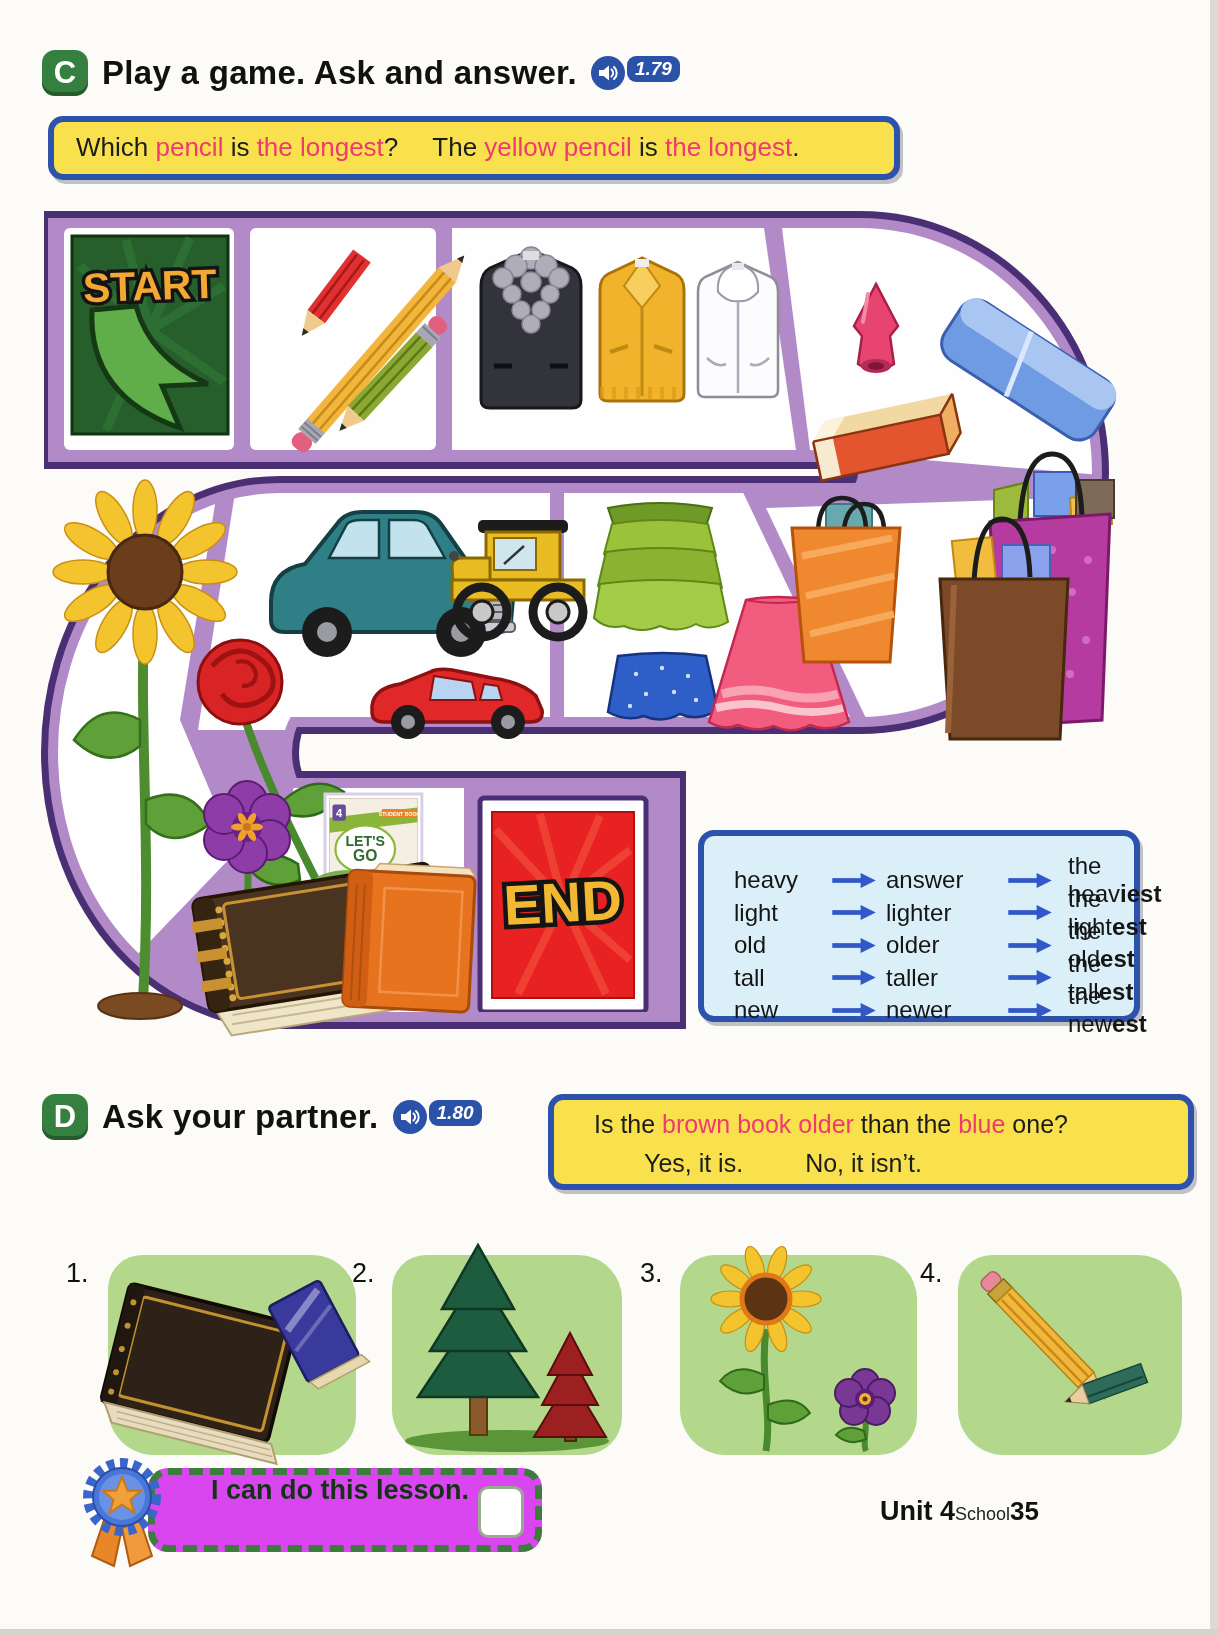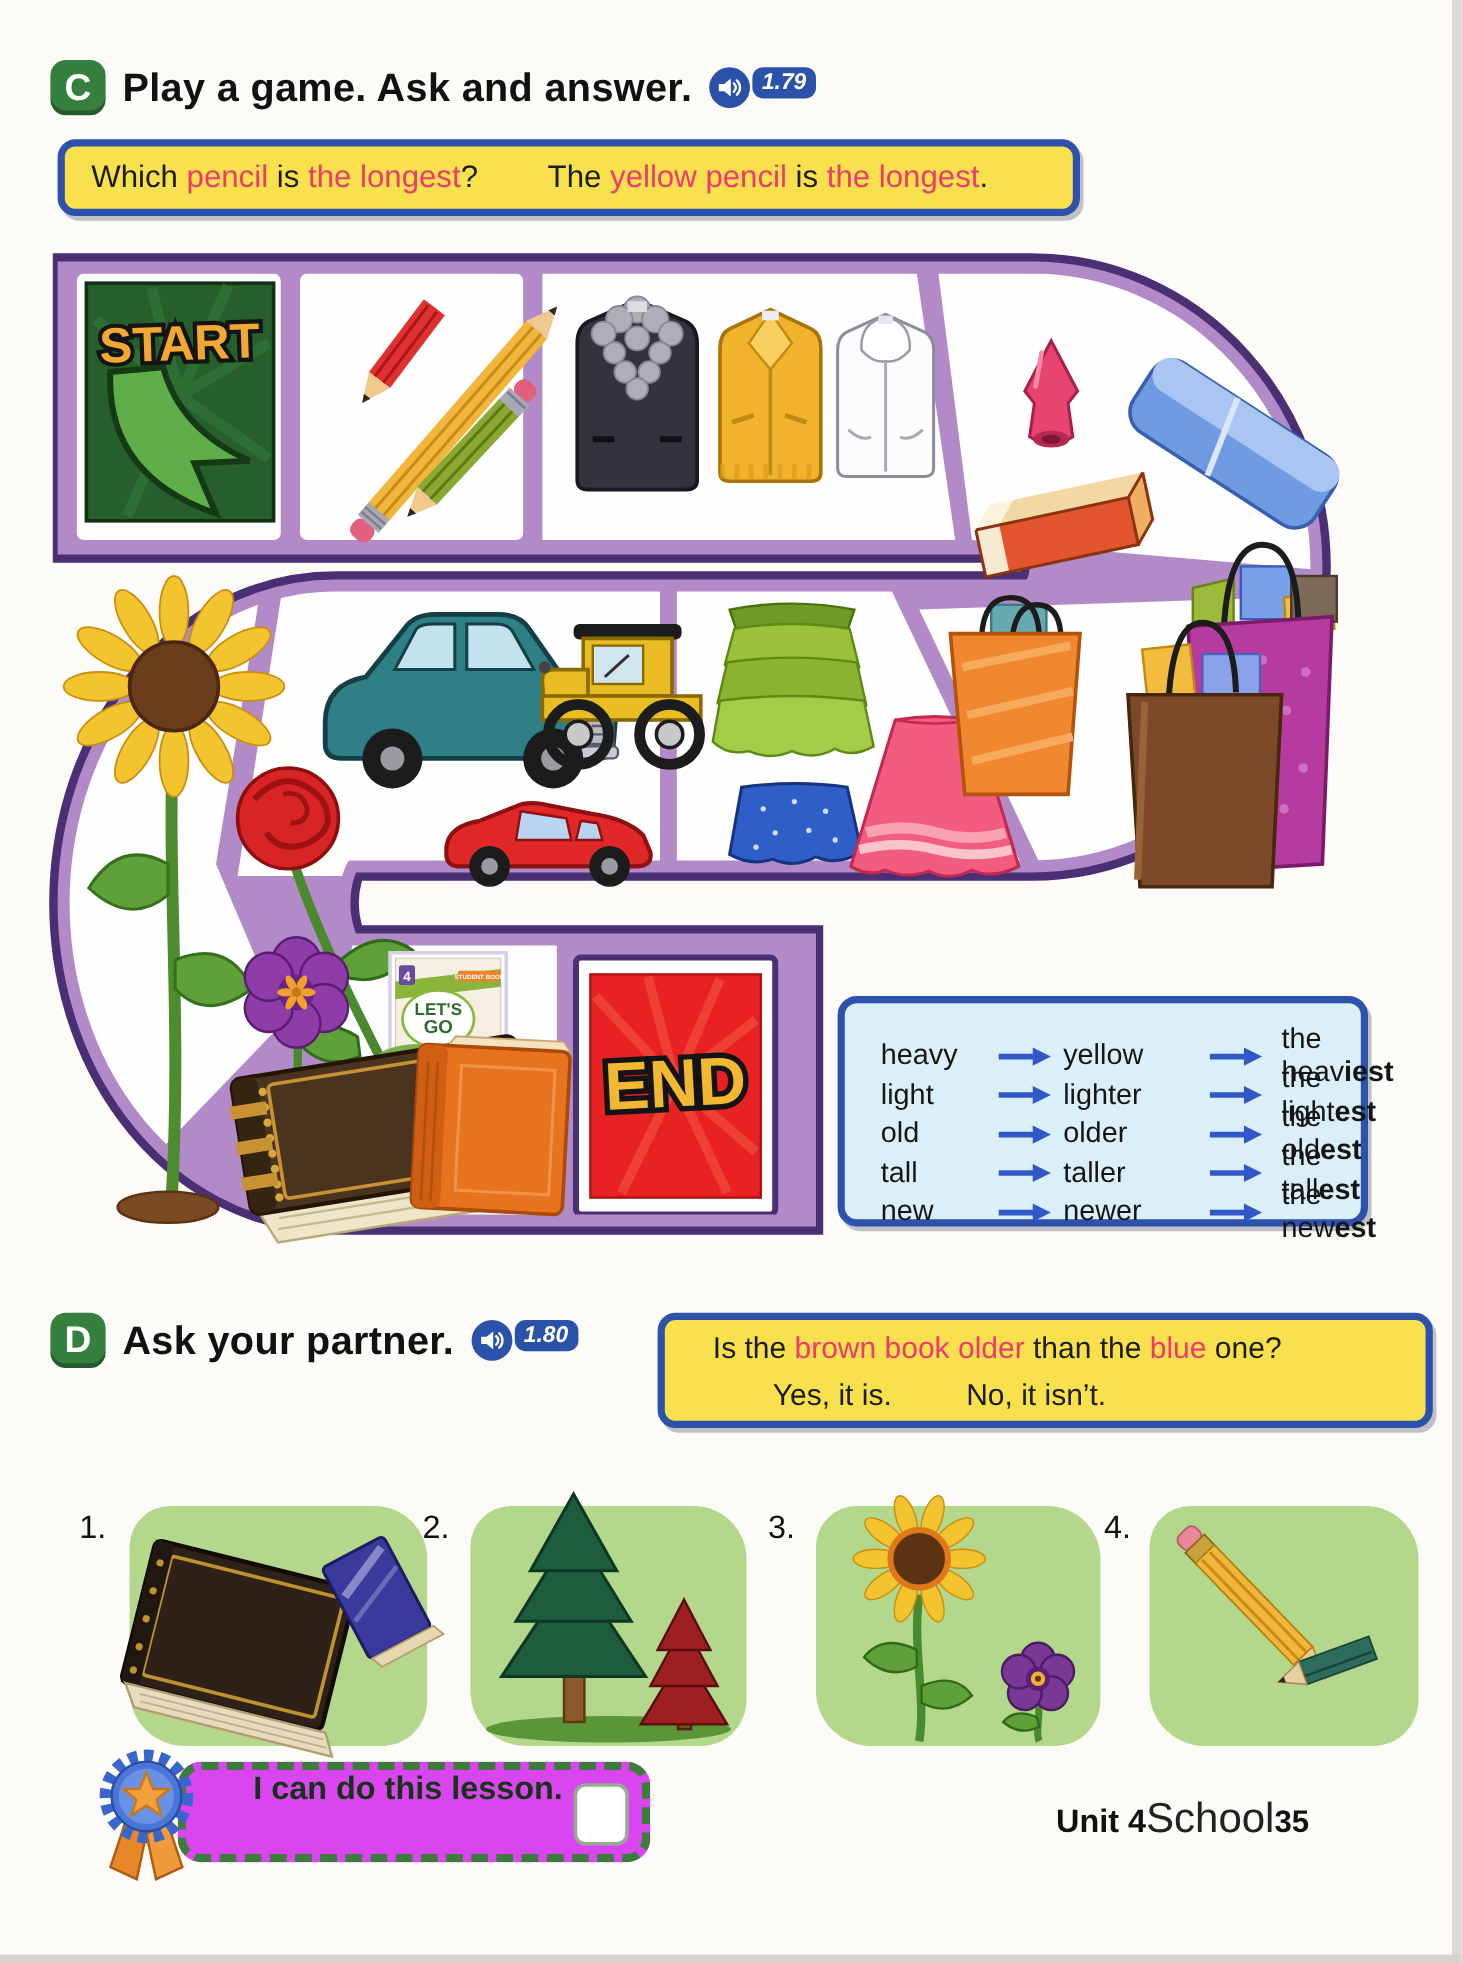--- a/index.html
+++ b/index.html
@@ -33,21 +33,21 @@
   .panel{background:#b3d78b;border-radius:34px 44px 38px 46px}
   .panel svg{position:absolute;left:0;top:-18px;overflow:visible}
   
   .bar{background:#d946ef;border:7px dashed #3e7c3e;border-radius:20px;
        display:flex;align-items:flex-start}
   .bar-text{font-size:27px;font-weight:600;color:#173317;margin-left:56px}
   .checkbox{background:#fff;border:3px solid #97ab8f;border-radius:10px}
   
   .footer{display:flex;align-items:baseline;}
   .f-unit{font-size:27px;font-weight:bold;color:#111}
-  .f-subj{font-size:35px;color:#222}
+  .f-subj{font-size:18px;color:#222}
   .f-page{font-size:26px;font-weight:bold;color:#111;}
   .edge-r{position:absolute;right:0;top:0;width:8px;height:100%;background:#dddad4}
   .edge-b{position:absolute;left:0;bottom:0;width:100%;height:7px;background:#d6d3cc}
 </style>
 </head>
 <body>
 
 <div id="page">
 
   <div class="abs" style="left:42px;top:50px">
@@ -61,21 +61,21 @@
             <path d="M15.5 8.5 a4.5 4.5 0 0 1 0 7 M18 6 a8 8 0 0 1 0 12" stroke="#fff" stroke-width="2" fill="none" stroke-linecap="round"></path>
           </svg>
         </div>
         <div class="audio-label">1.79</div>
       </div>
     </div>
   </div>
 
   <div class="abs bubble" style="left:48px;top:116px;width:818px;height:52px;display:flex;align-items:center;padding-left:22px">
     <div class="b-line"><span>Which </span><span class="pink">pencil</span><span> is </span><span class="pink">the longest</span><span>?</span></div>
-    <div class="b-line" style="margin-left:58px"><span>The </span><span class="pink">yellow pencil</span><span> is </span><span class="pink">the longest</span><span>.</span></div>
+    <div class="b-line" style="margin-left:34px"><span>The </span><span class="pink">yellow pencil</span><span> is </span><span class="pink">the longest</span><span>.</span></div>
   </div>
 
   <svg class="abs" style="left:40px;top:200px" width="1180" height="848" viewBox="0 0 1180 848">
     <defs>
       <mask id="trackMask" maskUnits="userSpaceOnUse" x="0" y="0" width="1180" height="848">
         <rect width="1180" height="848" fill="black"></rect>
         <path d="M10 140 H820 A120 132.5 0 0 1 820 405 H240 A110 147.5 0 0 0 240 700 H636" fill="none" stroke="white" stroke-width="224"></path>
       </mask>
     </defs>
 
@@ -396,21 +396,21 @@
     </g>
   </svg>
 
   <div class="abs wordbox" style="left:698px;top:830px;width:442px;height:192px;box-sizing:border-box">
     <div class="wl-row">
       <span>heavy</span>
       <svg class="wl-arrow" viewBox="0 0 50 18">
           <line x1="2" y1="9" x2="34" y2="9" stroke="#3058c8" stroke-width="5"></line>
           <polygon points="32,1 48,9 32,17" fill="#3058c8"></polygon>
         </svg>
-      <span>yellow</span>
+      <span>answer</span>
       <svg class="wl-arrow" viewBox="0 0 50 18">
           <line x1="2" y1="9" x2="34" y2="9" stroke="#3058c8" stroke-width="5"></line>
           <polygon points="32,1 48,9 32,17" fill="#3058c8"></polygon>
         </svg>
       <span><span>the heav</span><b>iest</b></span>
     </div>
     <div class="wl-row">
       <span>light</span>
       <svg class="wl-arrow" viewBox="0 0 50 18">
           <line x1="2" y1="9" x2="34" y2="9" stroke="#3058c8" stroke-width="5"></line>

